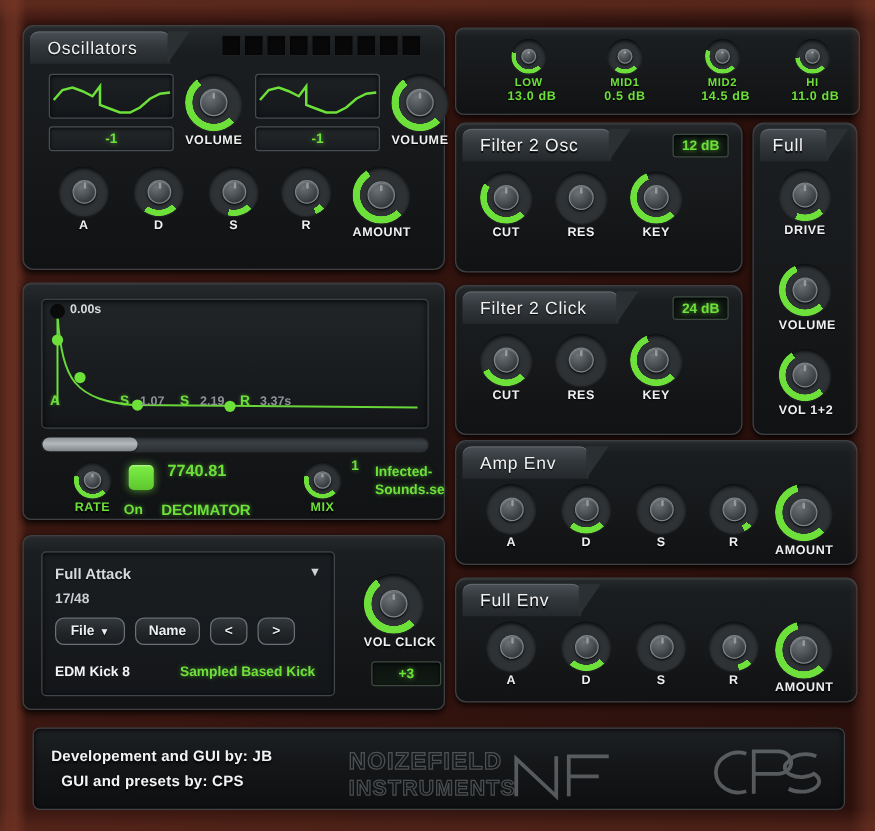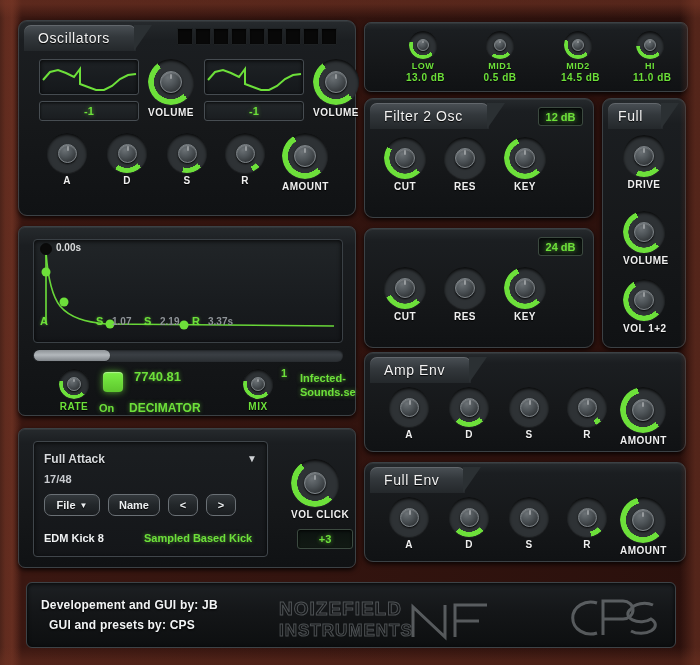--- a/index.html
+++ b/index.html
@@ -397,20 +397,23 @@
             <div class="track"></div>
             <div class="arc" style="background: conic-gradient(from 135deg, rgb(109, 224, 58) 0deg, rgb(109, 224, 58) 202.5deg, rgba(0, 0, 0, 0) 202.5deg); mask: radial-gradient(circle, transparent 52%, rgb(0, 0, 0) 53%, rgb(0, 0, 0) 100%); border-radius: 50%; transform: rotate(0deg);"></div>
             <div class="cap" style="left: 11px; top: 11px; width: 20px; height: 20px;"></div>
           </div>
           <div class="klabel">KEY</div>
         </div>
       </div>
   </div>
 
   <div class="panel" style="left:364px; top:228px; width:230px; height:120px;">
+    <div class="hdr">
+      <span>Filter 2 Click</span>
+    </div>
     <div class="lcd" style="position:absolute; right:10px; top:8px; width:45px; height:19px;">24 dB</div>
     <div id="filter2-row">
         <div class="knob-wrap" style="left: 19px; top: 38px; width: 42px;">
           <div class="knob" style="width: 42px; height: 42px;">
             <div class="track"></div>
             <div class="arc" style="background: conic-gradient(from 135deg, rgb(109, 224, 58) 0deg, rgb(109, 224, 58) 108deg, rgba(0, 0, 0, 0) 108deg); mask: radial-gradient(circle, transparent 52%, rgb(0, 0, 0) 53%, rgb(0, 0, 0) 100%); border-radius: 50%; transform: rotate(0deg);"></div>
             <div class="cap" style="left: 11px; top: 11px; width: 20px; height: 20px;"></div>
           </div>
           <div class="klabel">CUT</div>
         </div>

